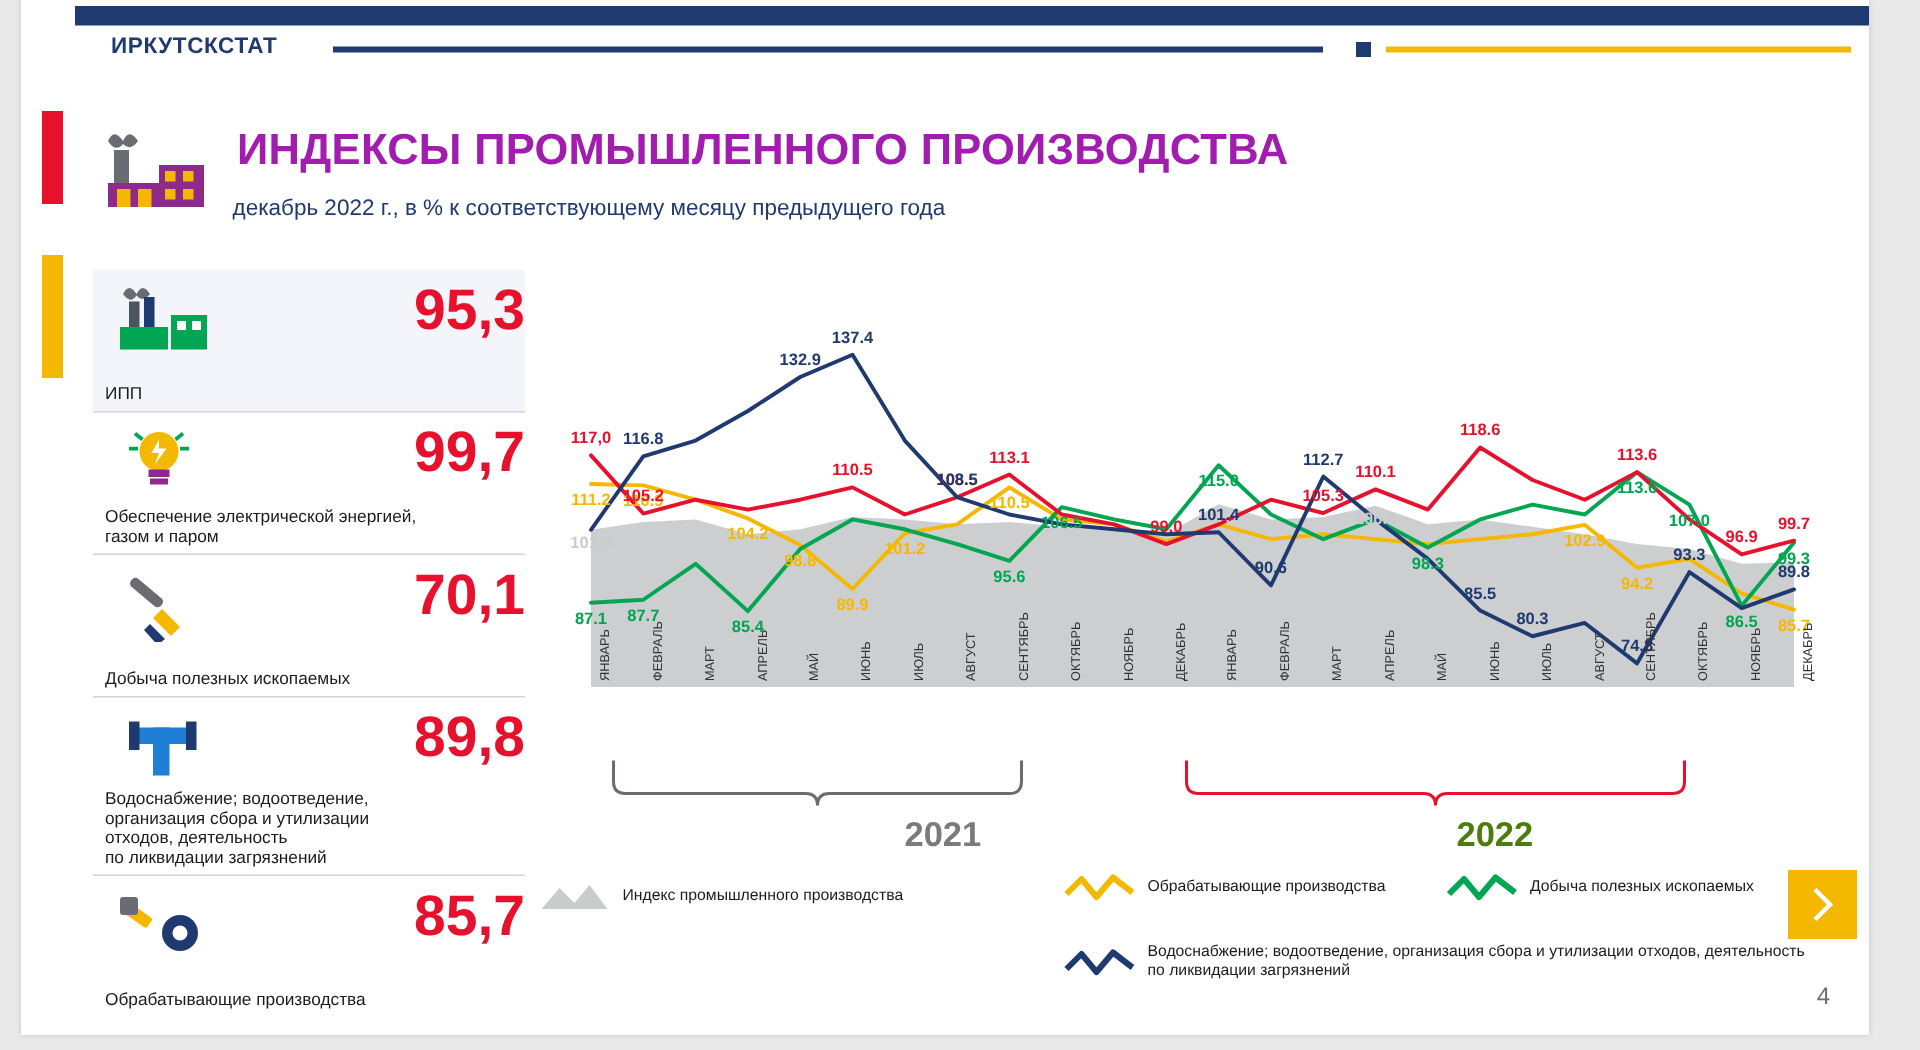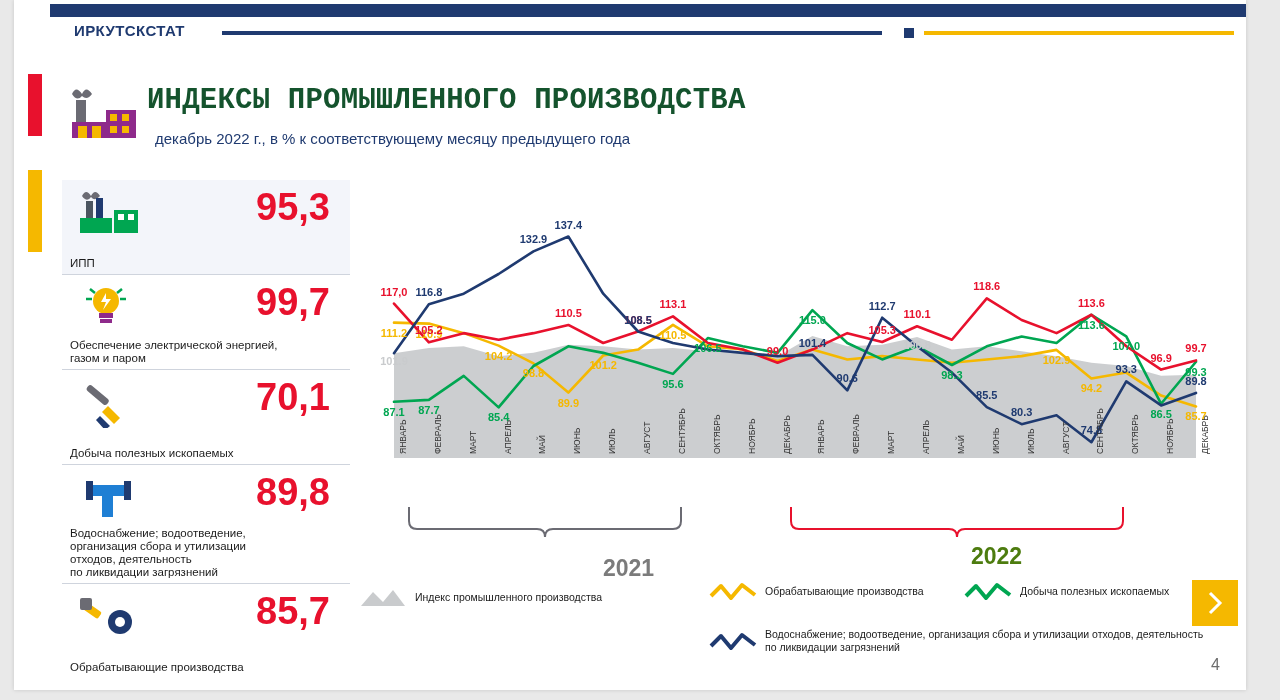--- a/index.html
+++ b/index.html
@@ -20,31 +20,30 @@
     letter-spacing:.4px;
   }
   .rule-navy{position:absolute;left:192px;top:11px;width:660px;height:4px;background:#1f3a70;}
   .rule-sq{position:absolute;left:874px;top:8px;width:10px;height:10px;background:#1f3a70;}
   .rule-yellow{position:absolute;left:894px;top:11px;width:310px;height:4px;background:#f5b800;}
   
   .redbar{position:absolute;left:14px;top:74px;width:14px;height:62px;background:#e8112d;}
   .yellowbar{position:absolute;left:14px;top:170px;width:14px;height:82px;background:#f5b800;}
   .factory-icon{position:absolute;left:48px;top:80px;width:86px;height:62px;}
   .title{
-    position:absolute;left:133px;top:84px;font-size:29px;font-weight:bold;color:#14532d;
+    position:absolute;left:144px;top:84px;font-size:29px;font-weight:bold;color:#a21caf;
     letter-spacing:.2px;
-    font-family:Liberation Mono, monospace;
   }
   .subtitle{position:absolute;left:141px;top:130px;font-size:15px;color:#1f3a70;}
   
   .panel{position:absolute;left:48px;top:180px;width:288px;height:470px;background:#ffffff;}
   .kpi{position:relative;height:94px;border-bottom:1px solid #cfd4dd;}
   .kpi:last-child{border-bottom:none;text-align:right;}
   .kpi .val{
-    position:absolute;right:20px;top:6px;font-size:38px;font-weight:bold;color:#e8112d;
+    position:absolute;right:0;top:6px;font-size:38px;font-weight:bold;color:#e8112d;
     letter-spacing:0px;
   }
   .kpi .lbl{position:absolute;left:8px;bottom:4px;font-size:11.5px;color:#1b1b1b;line-height:13px;margin-top:32px;}
   .kpi .ic{position:absolute;left:14px;top:6px;width:66px;height:52px;}
   .kpi.first{background:#f3f5fa;}
   .kpi.tall{height:118px;}
   
   .chart{position:absolute;left:345px;top:170px;width:855px;height:300px;}
   .chart svg{display:block;}
   .xlabels{position:absolute;left:345px;top:452px;width:855px;height:60px;}
@@ -248,21 +247,21 @@
       <span style="left: 771.261px; top: 2px;">ОКТЯБРЬ</span>
       <span style="left: 806.13px; top: 2px;">НОЯБРЬ</span>
       <span style="left: 841px; top: 2px;">ДЕКАБРЬ</span>
     </div>
 
   <div class="years">
     <svg width="855" height="34" viewBox="0 0 855 34">
       <path d="M50 2 v14 q0 8 8 8 h120 q8 0 8 8 q0 -8 8 -8 h120 q8 0 8 -8 v-14" fill="none" stroke="#6b6b73" stroke-width="2"></path>
       <path d="M432 2 v14 q0 8 8 8 h150 q8 0 8 8 q0 -8 8 -8 h150 q8 0 8 -8 v-14" fill="none" stroke="#e8112d" stroke-width="2"></path>
     </svg>
-    <div class="yr y1" style="left:244px;top:38px;margin-top:12px;">2021</div>
+    <div class="yr y1" style="left:244px;top:38px;">2021</div>
     <div class="yr y2" style="left:612px;top:38px;">2022</div>
   </div>
 
   <div class="legend">
     <div class="lg" style="left:0;top:8px;width:300px;">
       <svg class="gl" viewBox="0 0 48 22">
         <path d="M2 20 L14 6 L24 16 L34 4 L46 20 Z" fill="#c9cbcd"></path>
       </svg>
       <span class="tx">Индекс промышленного производства</span>
     </div>

